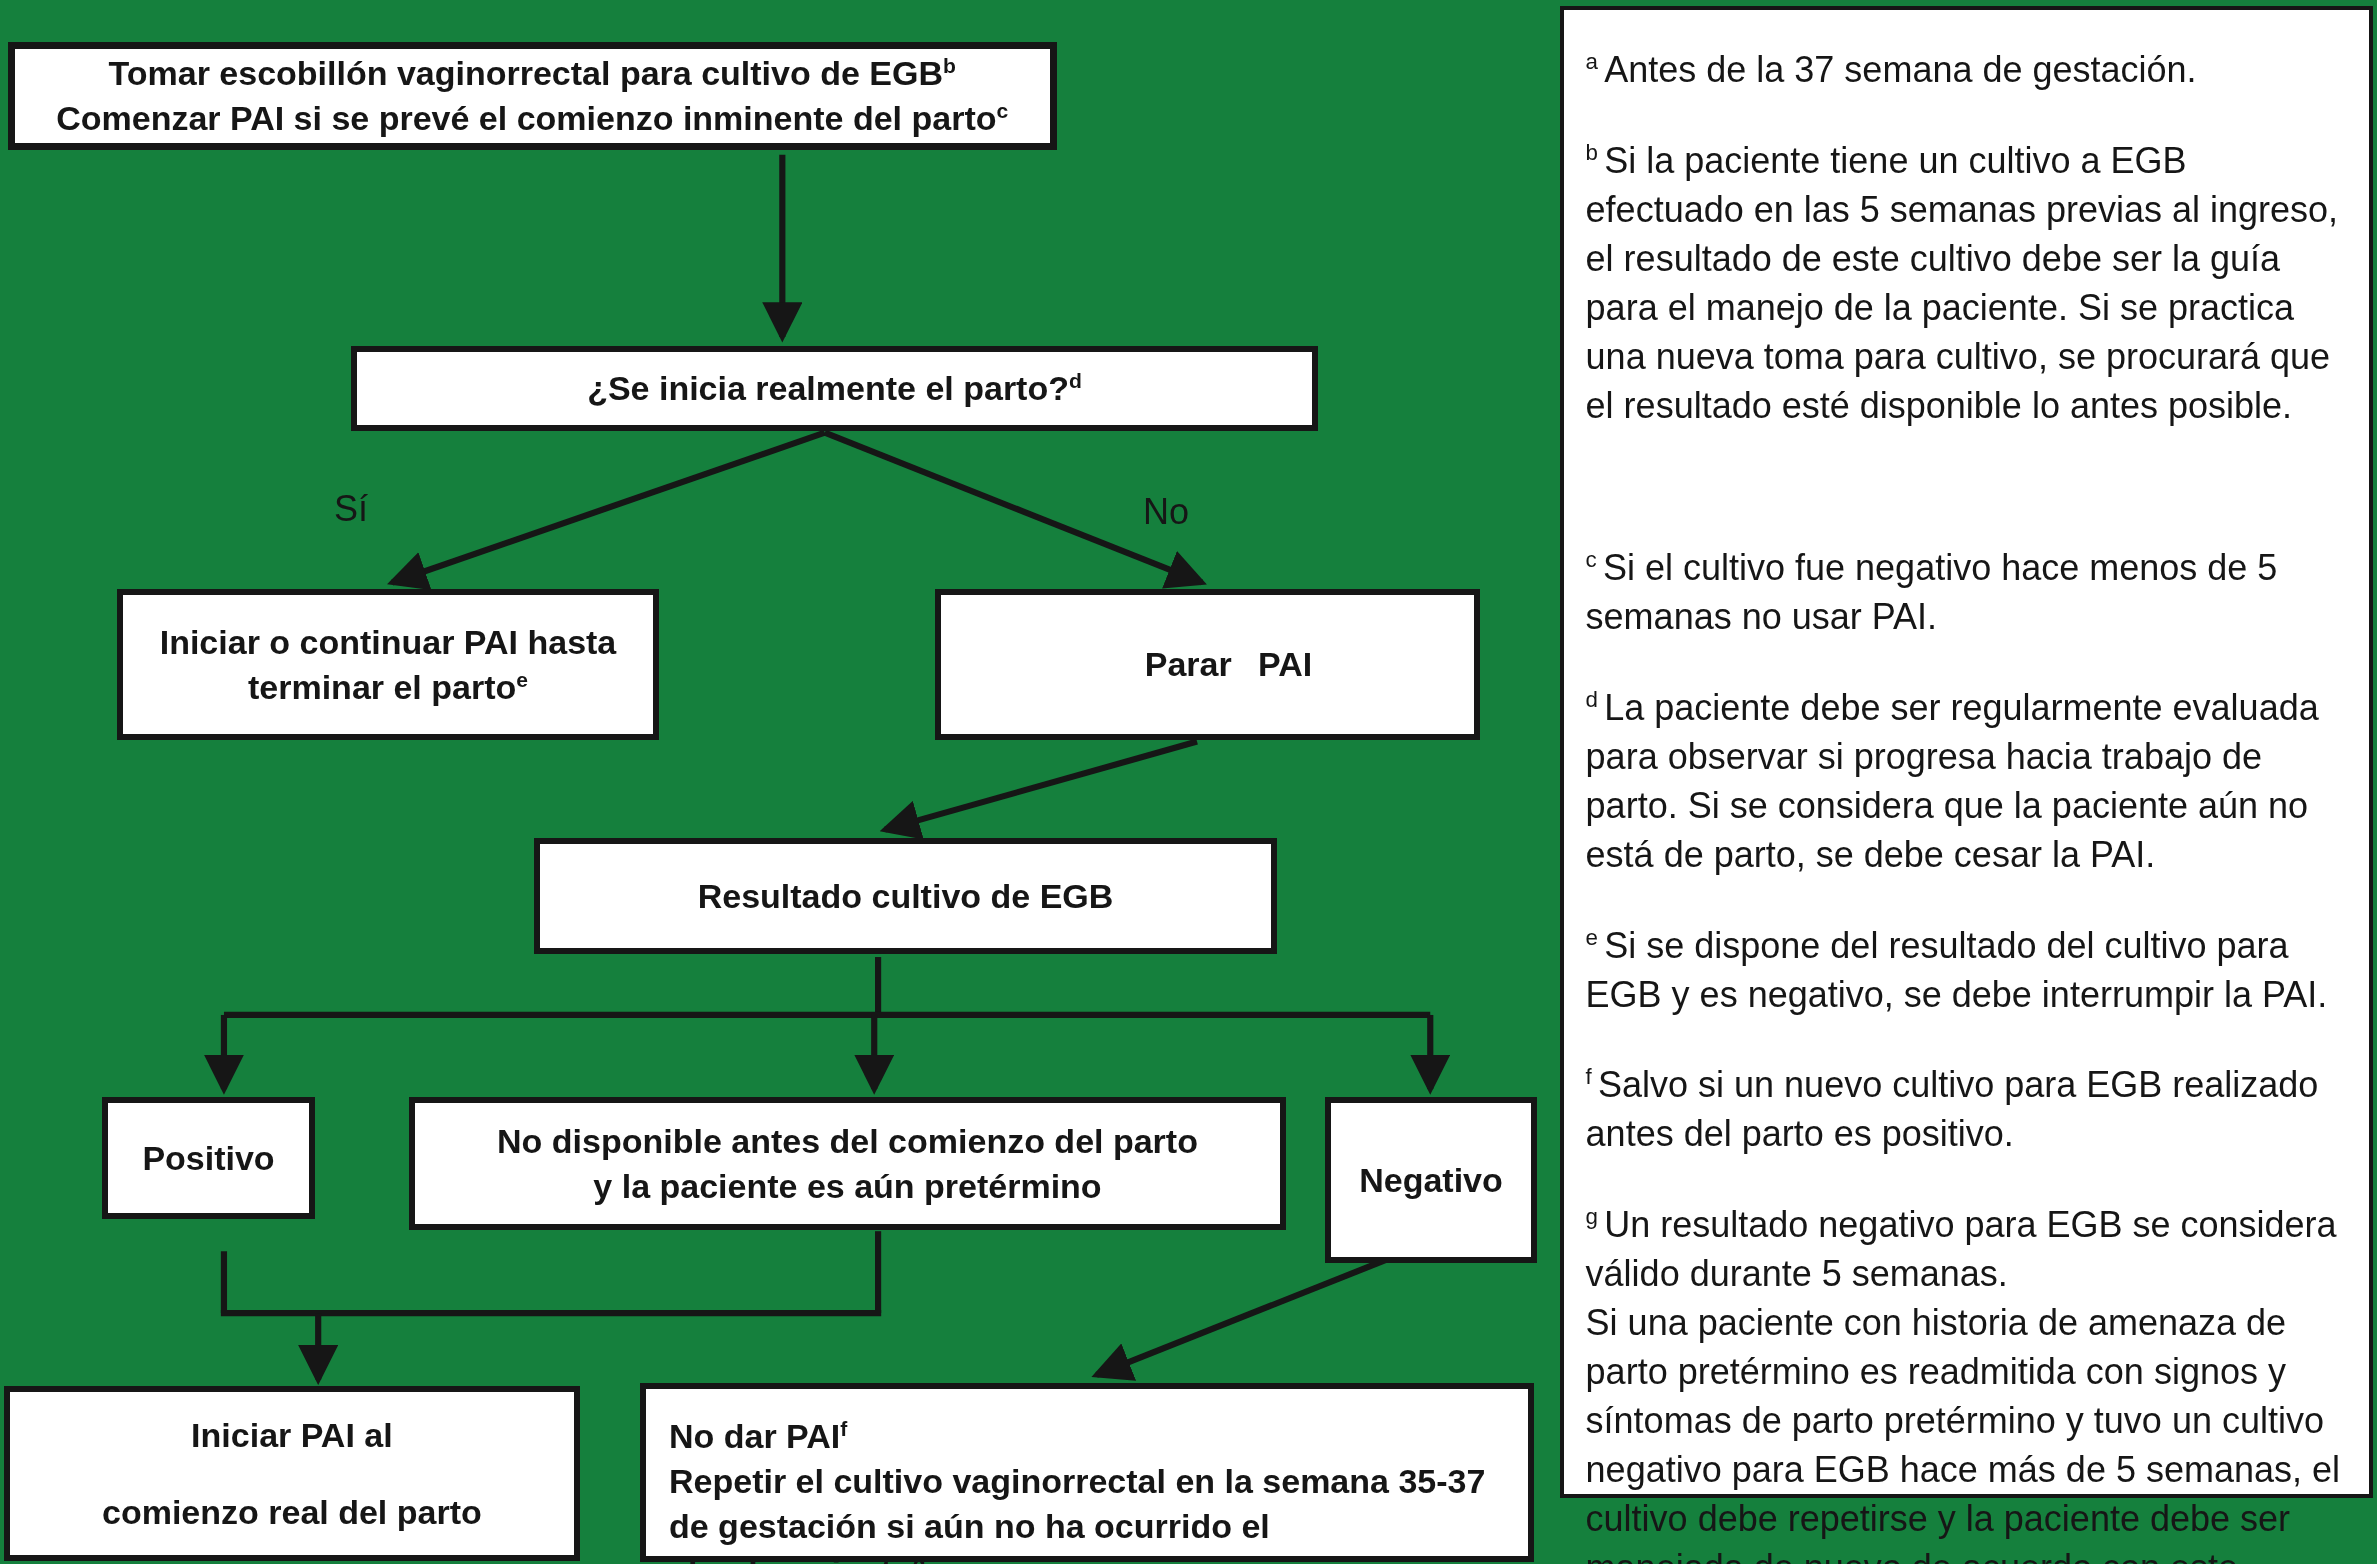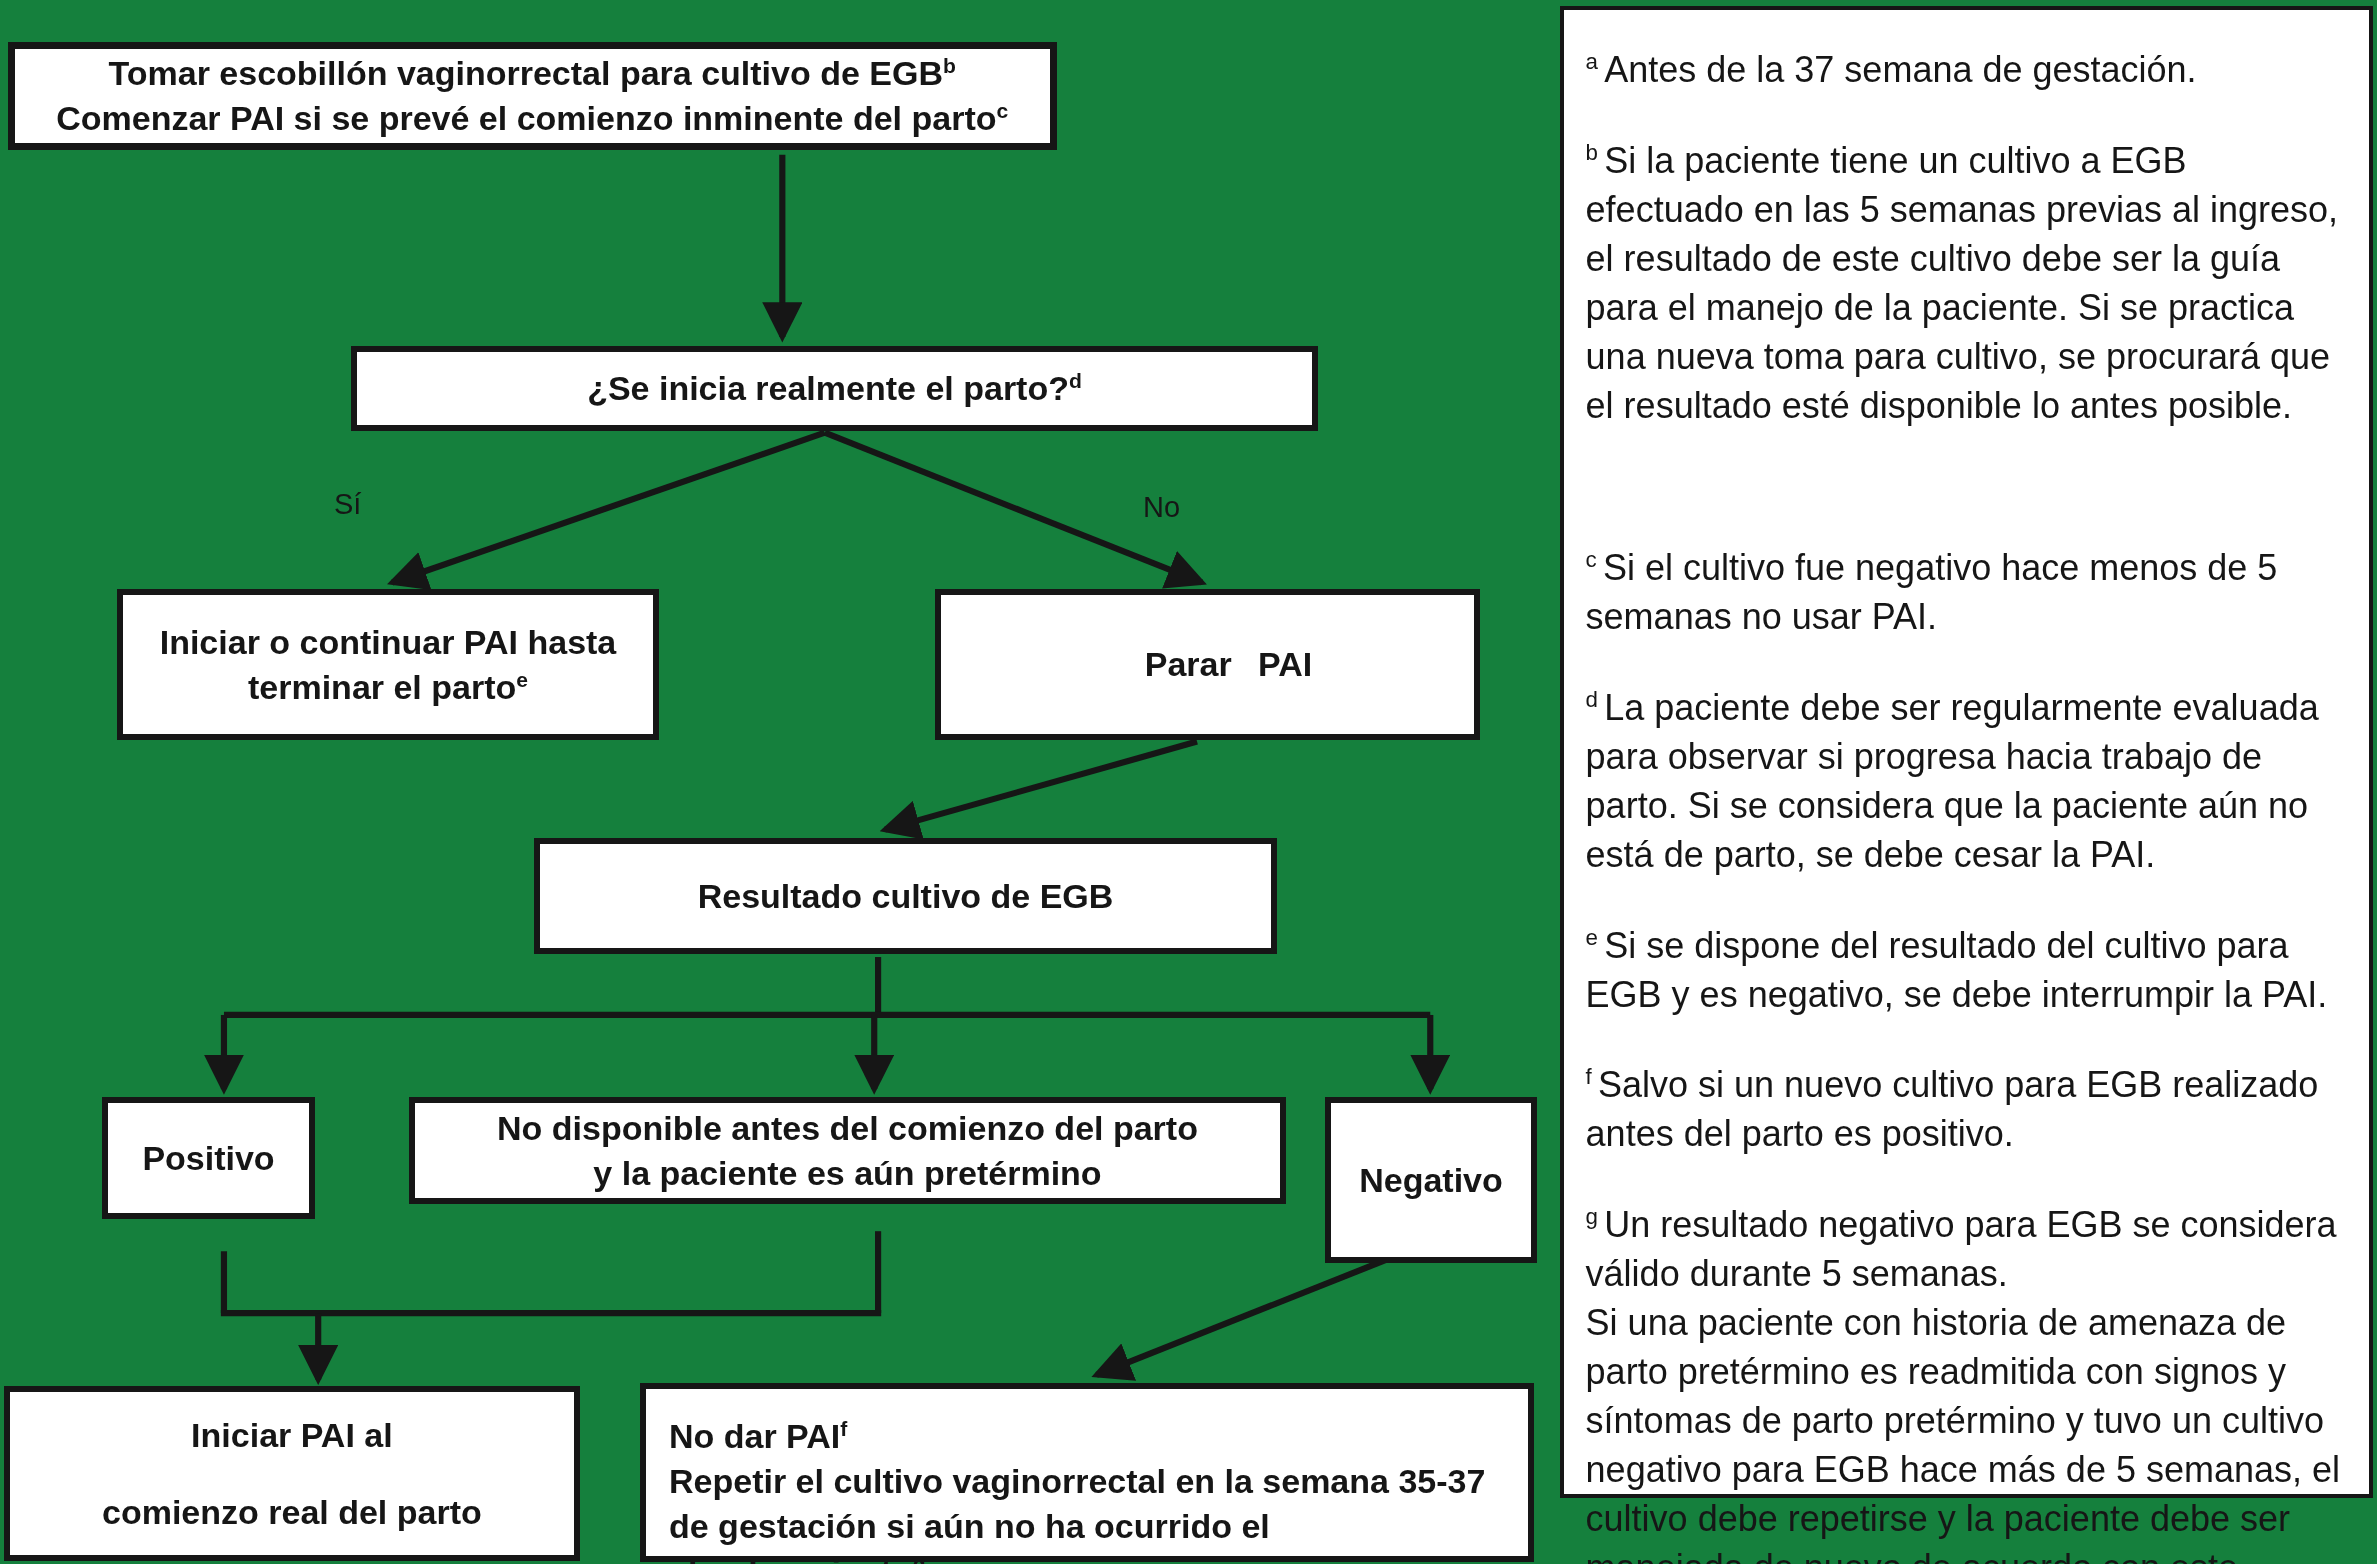--- a/index.html
+++ b/index.html
@@ -5,21 +5,21 @@
   html,body{margin:0;padding:0;background:#ffffff;}
   body{font-family:"Liberation Sans",sans-serif;color:#161616;}
   .canvas{position:relative;width:2377px;height:1565px;background:#15803d;overflow:hidden;}
   svg.connectors{position:absolute;left:0;top:0;}
   .node{
     position:absolute;box-sizing:border-box;border:6.2px solid #161616;background:#ffffff;
     display:flex;flex-direction:column;justify-content:center;align-items:center;
     text-align:center;font-weight:bold;font-size:34px;line-height:1.32;color:#161616;
   }
   .node sup{font-size:0.62em;line-height:0;vertical-align:super;}
-  .branch-label{position:absolute;font-size:29px;font-weight:normal;color:#161616;}
+  .branch-label{position:absolute;font-size:36px;font-weight:normal;color:#161616;}
   .panel{
     position:absolute;left:1560px;top:6.2px;width:813px;height:1492px;
     box-sizing:border-box;border:4.6px solid #161616;background:#ffffff;
     padding:36px 23px 0 21.6px;font-size:36px;line-height:1.36;color:#161616;
   }
   .footnote{margin-bottom:42px;}
   .footnote:nth-child(2){margin-bottom:113px;}
   .footnote sup{font-size:0.62em;vertical-align:super;padding-right:6.2px;}
   .left-align{align-items:flex-start;justify-content:flex-start;text-align:left;
     padding:25px 15.4px 0 23px;}
@@ -76,21 +76,21 @@
   </div>
 
   <div class="node" style="left:534px;top:838px;width:743px;height:116px;">
     <div>Resultado cultivo de EGB</div>
   </div>
 
   <div class="node" style="left:102px;top:1097px;width:213px;height:122px;">
     <div>Positivo</div>
   </div>
 
-  <div class="node" style="left:409px;top:1097px;width:877px;height:107px;">
+  <div class="node" style="left:409px;top:1097px;width:877px;height:133px;">
     <div>No disponible antes del comienzo del parto</div>
     <div>y la paciente es aún pretérmino</div>
   </div>
 
   <div class="node" style="left:1325px;top:1097px;width:212px;height:166px;">
     <div>Negativo</div>
   </div>
 
   <div class="node" style="left:3.9px;top:1386px;width:576px;height:175px;gap:32px;">
     <div>Iniciar PAI al</div>

